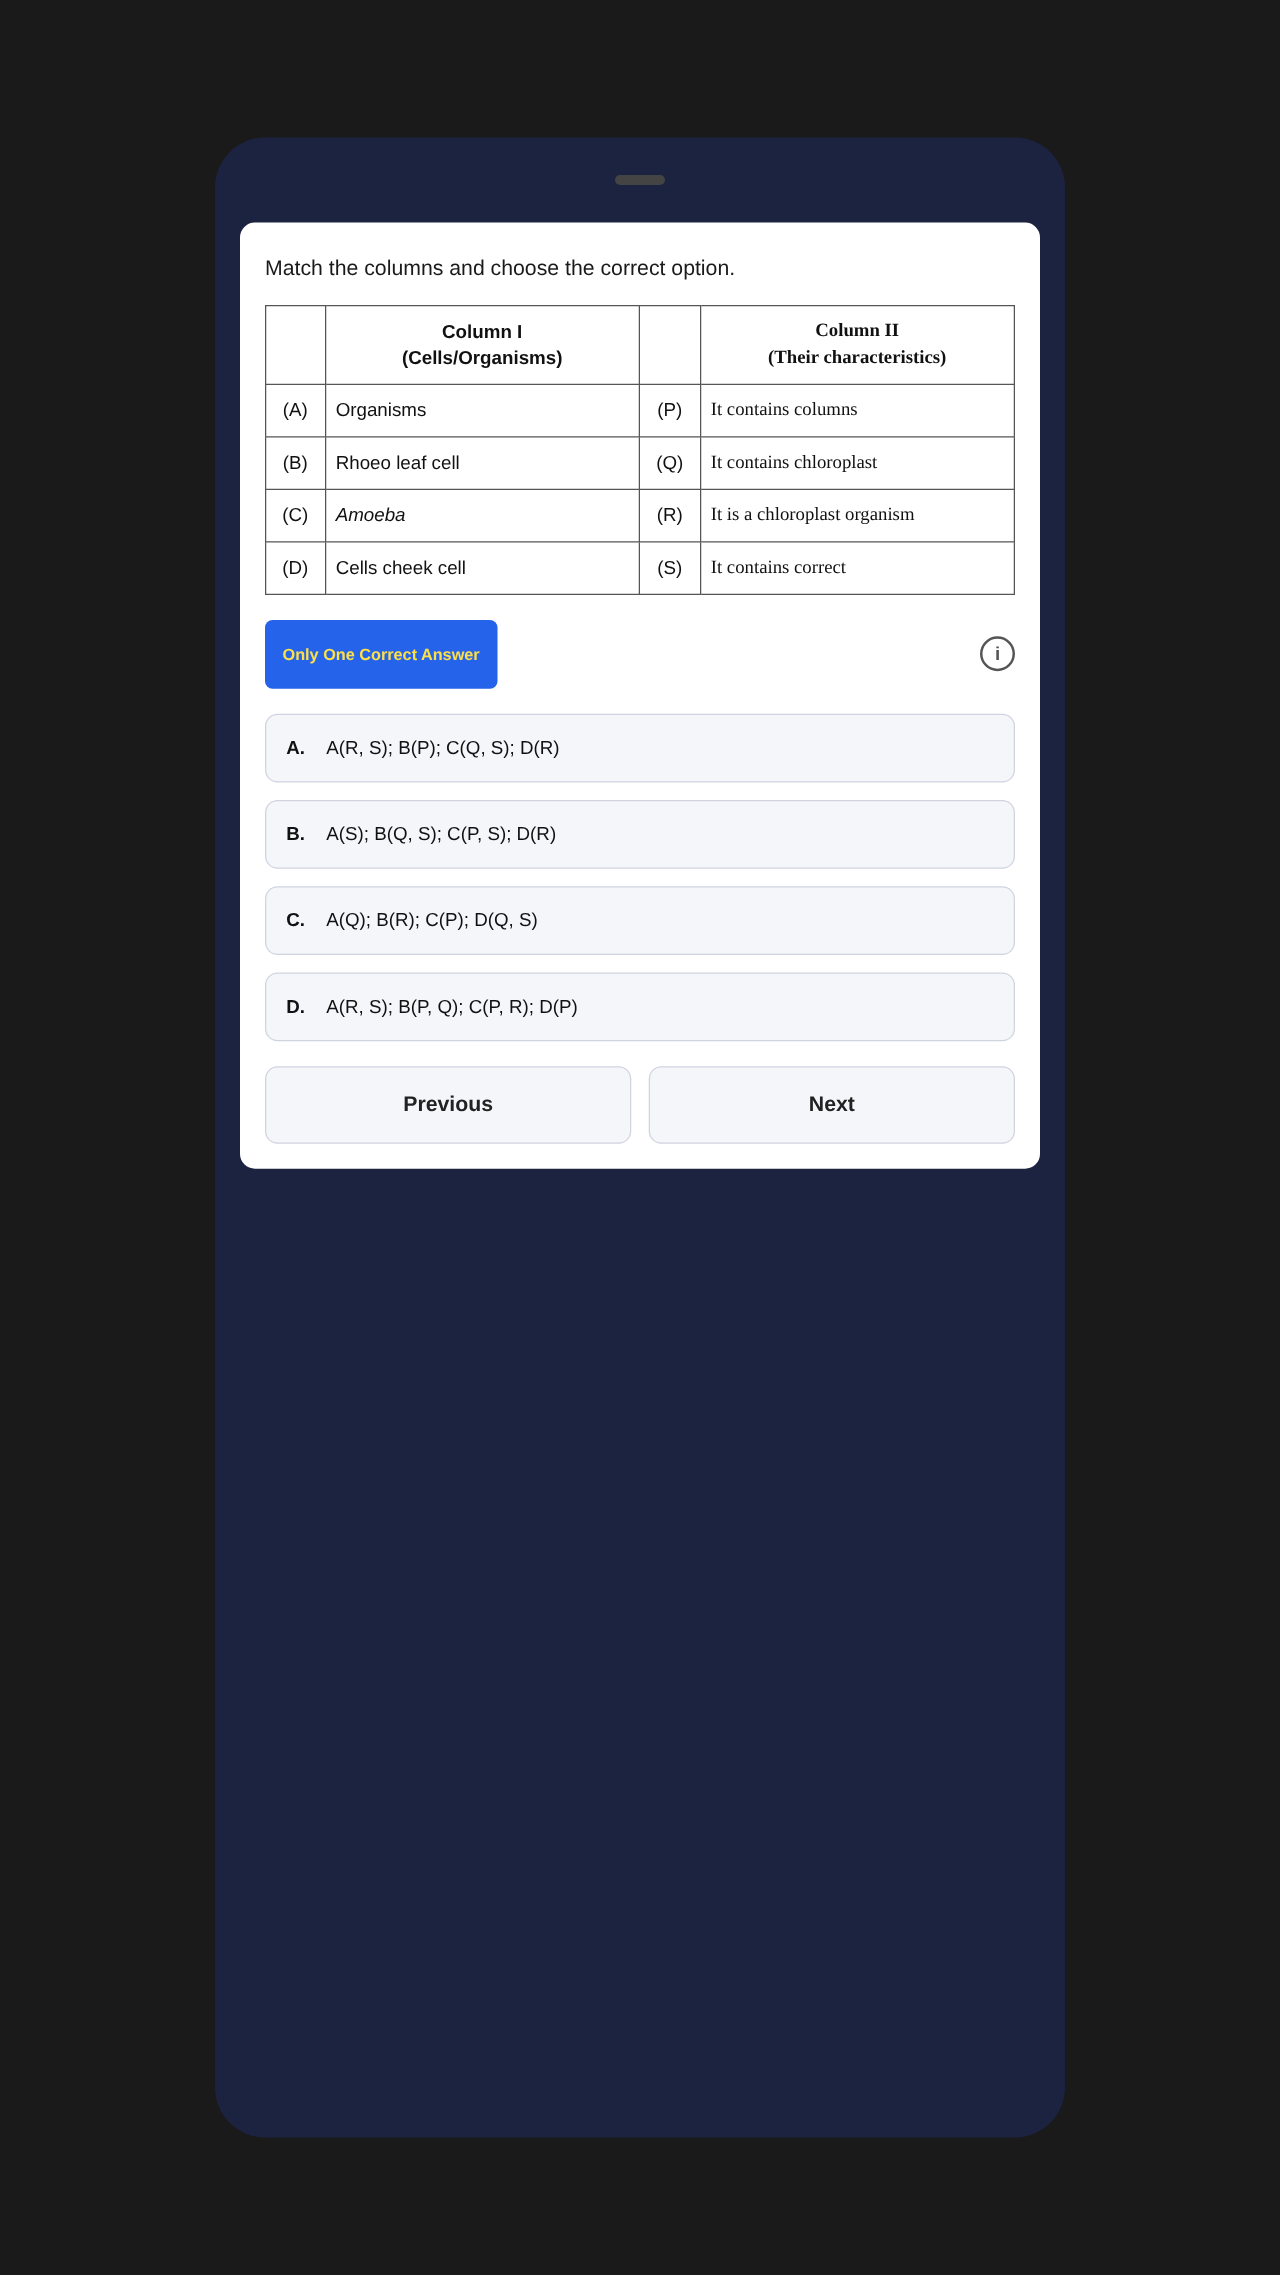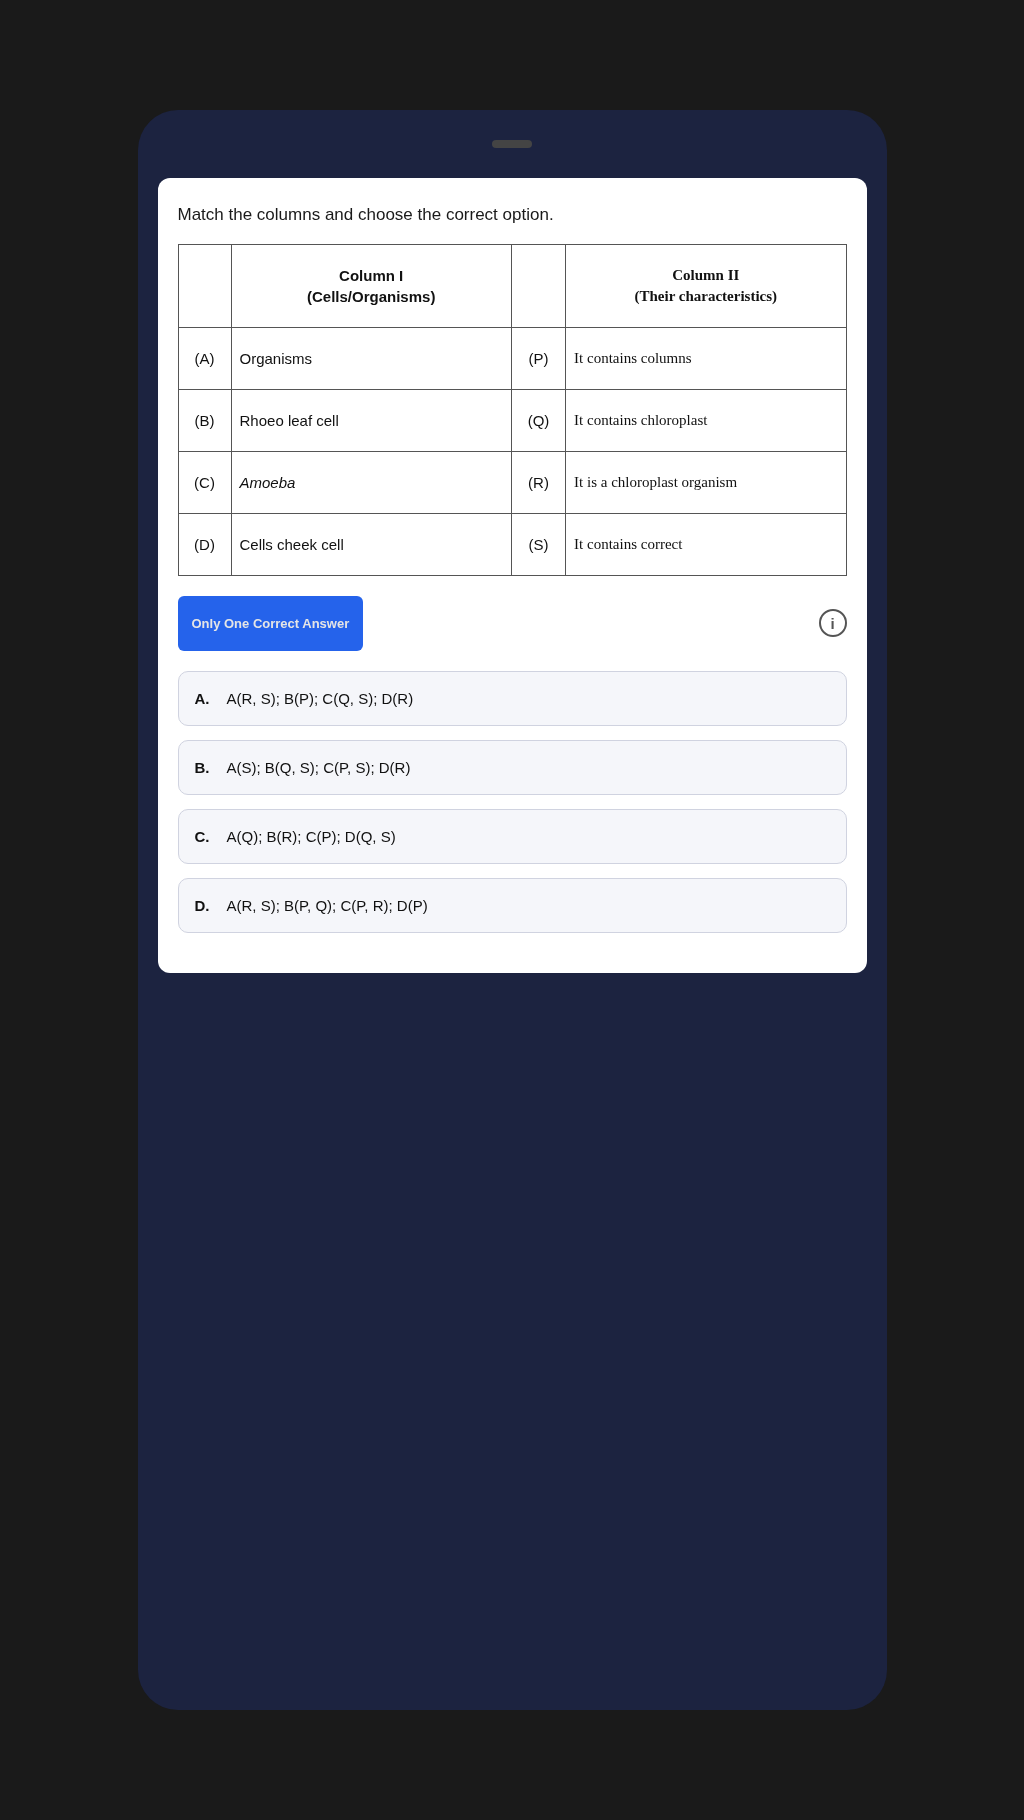--- a/index.html
+++ b/index.html
@@ -8,21 +8,21 @@
       background-color: #1a1a1a;
       width: 1024px;
       min-height: 1820px;
       display: flex;
       align-items: center;
       justify-content: center;
       font-family: 'Arial', sans-serif;
     }
 
     .phone-frame {
-      width: 749px;
+      width: 680px;
       min-height: 1600px;
       background: #1c2340;
       border-radius: 40px;
       padding: 30px 20px;
       position: relative;
       margin-top: 80px;
       margin-bottom: 80px;
     }
 
     .phone-notch {
@@ -48,21 +48,21 @@
 
     .match-table {
       width: 100%;
       border-collapse: collapse;
       margin-bottom: 20px;
       border: 1.5px solid #555;
     }
 
     .match-table th, .match-table td {
       border: 1.5px solid #555;
-      padding: 20px 8px;
+      padding: 10px 8px;
       vertical-align: top;
       font-size: 15px;
       color: #111;
       line-height: 1.4;
     }
 
     .match-table th {
       font-weight: 600;
       background: #fff;
     }
@@ -90,21 +90,21 @@
 
     .badge-row {
       display: flex;
       align-items: center;
       justify-content: space-between;
       margin-bottom: 20px;
     }
 
     .only-one-badge {
       background: #2563eb;
-      color: #e5e5e5;
+      color: #fde047;
       font-size: 13px;
       font-weight: 600;
       padding: 20px 14px;
       border-radius: 6px;
     }
 
     .info-icon {
       width: 28px;
       height: 28px;
       border-radius: 50%;
@@ -225,14 +225,18 @@
         <div class="option-item">
           <span class="option-label">C.</span>
           <span>A(Q); B(R); C(P); D(Q, S)</span>
         </div>
         <div class="option-item">
           <span class="option-label">D.</span>
           <span>A(R, S); B(P, Q); C(P, R); D(P)</span>
         </div>
       </div>
 
+    <div class="nav-buttons">
+      <button class="nav-btn">Previous</button>
+      <button class="nav-btn">Next</button>
+    </div>
   </div>
 </div>
 
 </body></html>

